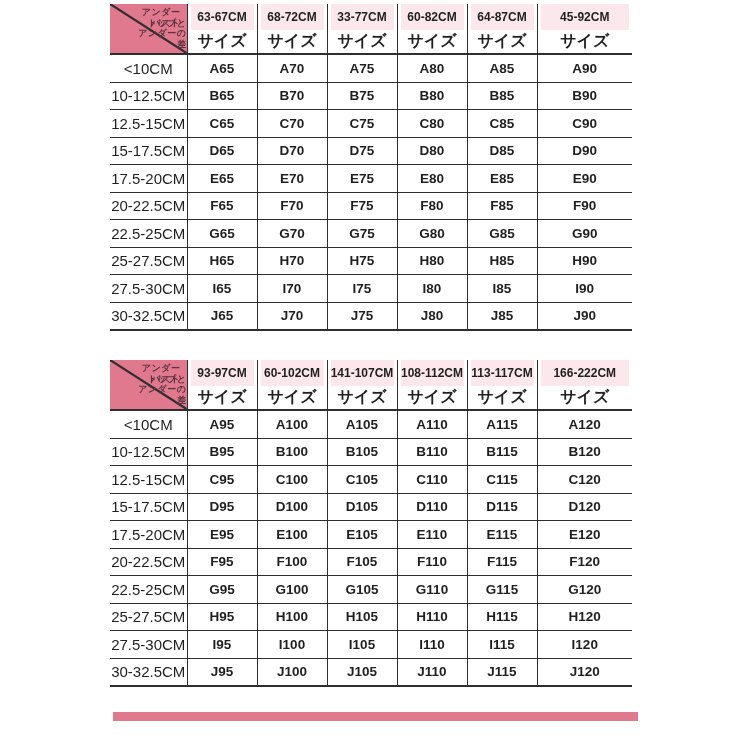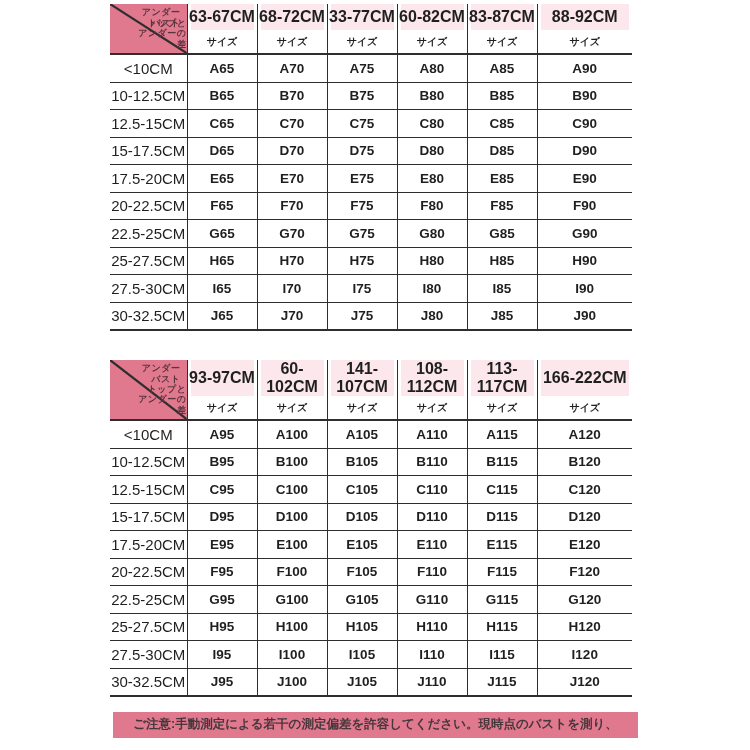--- a/index.html
+++ b/index.html
@@ -32,30 +32,30 @@
     padding: 0;
     text-align: center;
     vertical-align: middle;
     color: #1f1f1f;
   }
 
   
   .underbust-row th.ub {
     background: #fbe7ec;
     height: 26px;
-    font-size: 16px;
+    font-size: 12px;
     font-weight: 700;
     border-right: 1.5px solid #2e2e2e;
     box-shadow: inset 3px 0 0 #ffffff, inset -3px 0 0 #ffffff;
   }
   .underbust-row th.ub:last-child { border-right: none; }
 
   .size-row td.size-label {
     height: 23px;
-    font-size: 10px;
+    font-size: 16px;
     font-weight: 700;
     border-right: 1.5px solid #2e2e2e;
     border-bottom: 2.5px solid #2e2e2e;
   }
   .size-row td.size-label:last-child { border-right: none; }
 
   
   th.corner {
     background: #e0788e;
     position: relative;
@@ -143,22 +143,22 @@
             <span class="corner-bottom">
               <span class="corner-line">トップと</span>
               <span class="corner-line">アンダーの差</span>
             </span>
           </th>
 
         <th class="ub">63-67CM</th>
             <th class="ub">68-72CM</th>
             <th class="ub">33-77CM</th>
             <th class="ub">60-82CM</th>
-            <th class="ub">83-87CM</th>
-            <th class="ub">88-92CM</th>
+            <th class="ub">64-87CM</th>
+            <th class="ub">45-92CM</th>
           </tr>
         <tr class="size-row">
 
         <td class="size-label">サイズ</td>
             <td class="size-label">サイズ</td>
             <td class="size-label">サイズ</td>
             <td class="size-label">サイズ</td>
             <td class="size-label">サイズ</td>
             <td class="size-label">サイズ</td>
           </tr>
@@ -390,16 +390,15 @@
             <td class="val">J105</td>
             <td class="val">J110</td>
             <td class="val">J115</td>
             <td class="val">J120</td>
           </tr>
         </tbody>
     </table>
   </section>
 
   <div class="note">
-    <span class="note-line">ご注意:手動測定による若干の測定偏差を許容してください。現時点のバストを測り、</span>
   </div>
 
 </div>
 
 </body></html>

